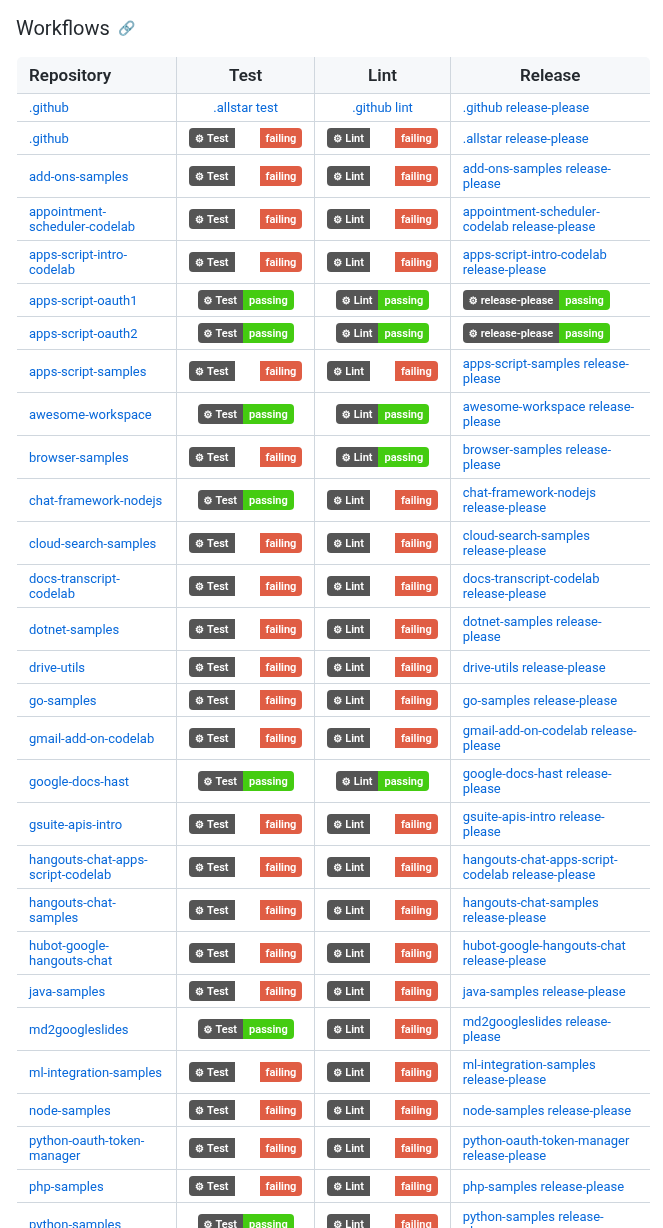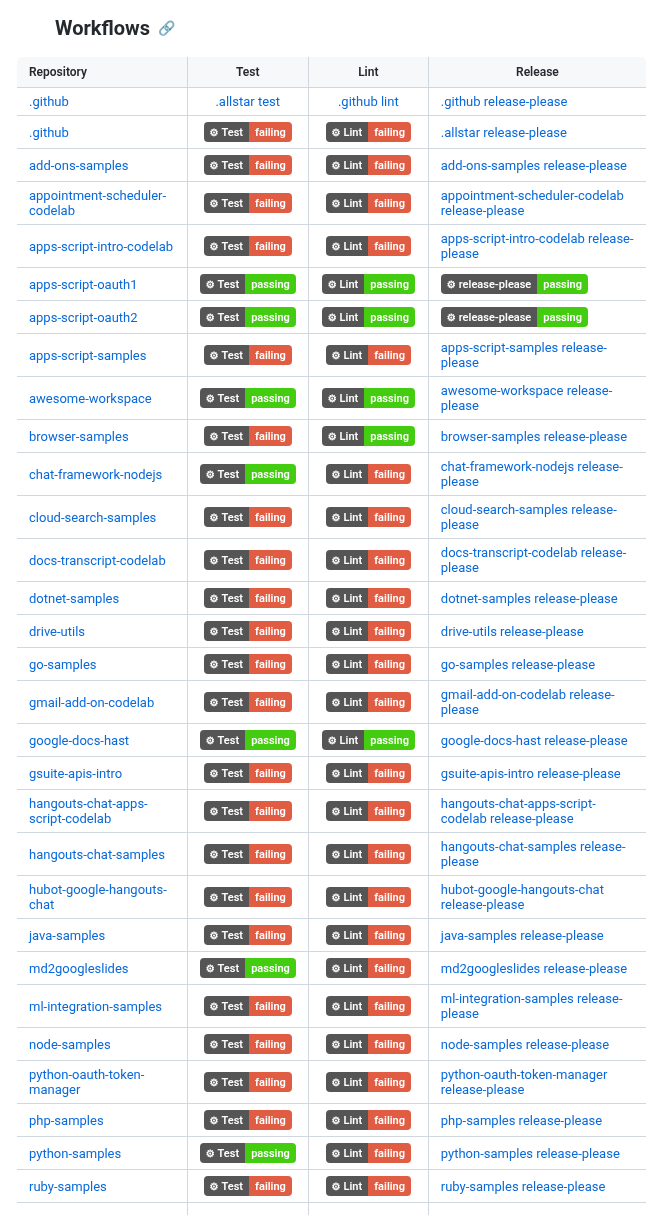--- a/index.html
+++ b/index.html
@@ -14,42 +14,41 @@
       max-width: 663px;
     }
     .page-title-row {
       display: flex;
       align-items: center;
       gap: 8px;
       margin-bottom: 16px;
     }
     .page-title {
       font-size: 20px;
-      font-weight: 700;
-      margin-left: 39px;
+      font-weight: 400;
     }
     .link-icon {
       color: #0969da;
       font-size: 14px;
     }
     table {
       width: 100%;
       border-collapse: collapse;
       border: 1px solid #d0d7de;
       border-radius: 6px;
       overflow: hidden;
     }
     thead tr {
       background: #f6f8fa;
     }
     th {
       padding: 8px 12px;
       text-align: center;
       font-weight: 600;
-      font-size: 12px;
+      font-size: 17px;
       border-bottom: 1px solid #d0d7de;
       border-right: 1px solid #d0d7de;
       color: #24292e;
     }
     th:first-child { text-align: left; }
     th:last-child { border-right: none; }
     td {
       padding: 6px 12px;
       border-bottom: 1px solid #d0d7de;
       border-right: 1px solid #d0d7de;
@@ -83,21 +82,21 @@
       gap: 3px;
       height: 100%;
     }
     .badge-right {
       padding: 0 6px;
       color: #fff;
       height: 100%;
       display: flex;
       align-items: center;
     }
-    .badge-right.failing { background: #e05d44; }
+    .badge-right.failing { background: #e05d44; margin-left: 25px; }
     .badge-right.passing { background: #4c1; }
     .readme-row td {
       background: #f6f8fa;
       font-weight: 600;
       font-size: 12px;
       color: #57606a;
       padding: 4px 12px;
     }
   </style>
 </head>

